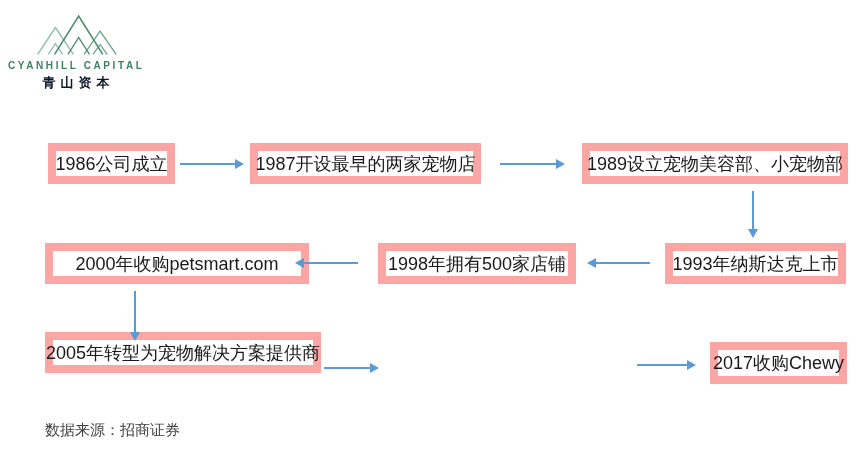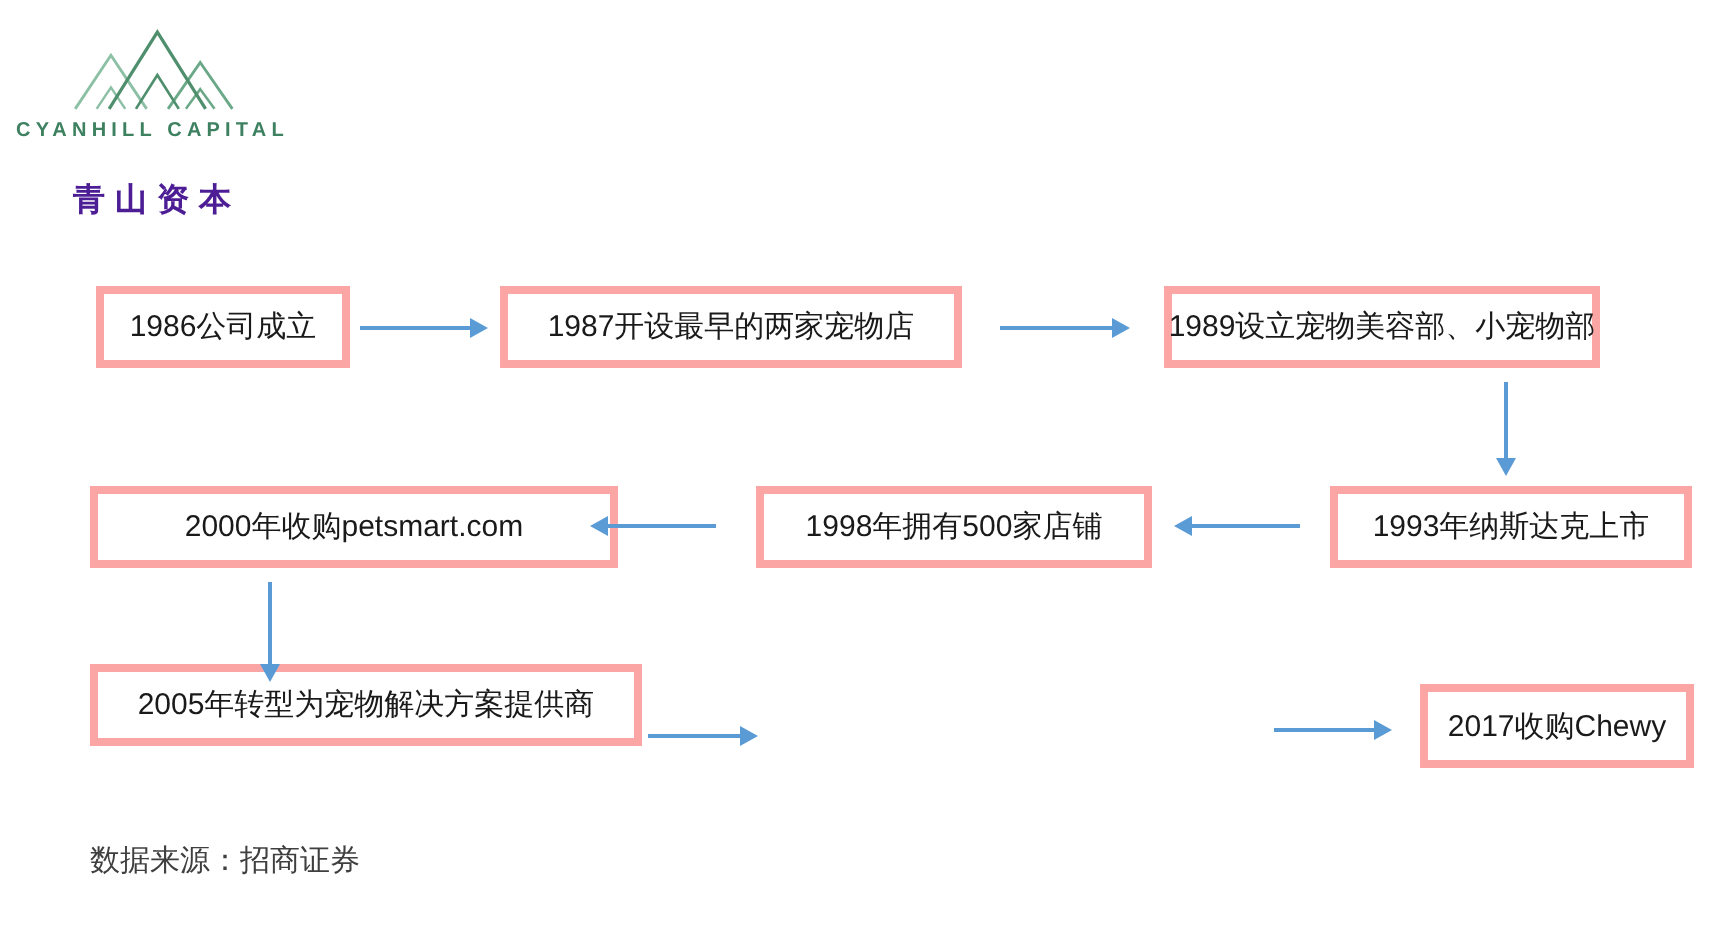--- a/index.html
+++ b/index.html
@@ -27,39 +27,39 @@
   .logo svg { display: block; margin: 0 auto; }
   .logo-en {
     margin-top: 2px;
     font-size: 10px;
     font-weight: bold;
     letter-spacing: 2.6px;
     color: #3e8161;
     white-space: nowrap;
   }
   .logo-cn {
-    margin-top: 19px;
-    font-size: 16px;
+    margin-top: 3px;
+    font-size: 13px;
     font-weight: bold;
     letter-spacing: 5px;
     text-indent: 5px;
-    color: #4c1d95;
+    color: #0f172a;
     white-space: nowrap;
   }
 
   
   .node {
     position: absolute;
     box-sizing: border-box;
-    border: 4px solid #fca5a5;
+    border: 8px solid #fca5a5;
     background: #ffffff;
     display: flex;
     align-items: center;
     justify-content: center;
-    font-size: 15px;
+    font-size: 18px;
     color: #1a1a1a;
     white-space: nowrap;
   }
 
   
   .arrow { position: absolute; }
   .arrow .shaft-h {
     position: absolute;
     top: 50%;
     margin-top: -1px;
@@ -123,21 +123,21 @@
 
       <polyline points="29,52 56,9 83,52" fill="none" stroke="#4f8f6d" stroke-width="1.8"></polyline>
       <polyline points="44,52 56,33 68,52" fill="none" stroke="#4f8f6d" stroke-width="1.5"></polyline>
     </svg>
     <div class="logo-en">CYANHILL CAPITAL</div>
     <div class="logo-cn">青山资本</div>
   </div>
 
   <div class="node" style="left:48px; top:143px; width:127px; height:41px;">1986公司成立</div>
   <div class="node" style="left:250px; top:143px; width:231px; height:41px;">1987开设最早的两家宠物店</div>
-  <div class="node" style="left:582px; top:143px; width:218px; height:41px;">1989设立宠物美容部、小宠物部</div>
+  <div class="node" style="left:582px; top:143px; width:266px; height:41px;">1989设立宠物美容部、小宠物部</div>
 
   <div class="node" style="left:665px; top:243px; width:181px; height:41px;">1993年纳斯达克上市</div>
   <div class="node" style="left:378px; top:243px; width:198px; height:41px;">1998年拥有500家店铺</div>
   <div class="node" style="left:45px; top:243px; width:264px; height:41px;">2000年收购petsmart.com</div>
 
   <div class="node" style="left:45px; top:332px; width:276px; height:41px;">2005年转型为宠物解决方案提供商</div>
   <div class="node" style="left:710px; top:342px; width:137px; height:42px;text-align:center;">2017收购Chewy</div>
 
   <div class="arrow right" style="left:180px; top:158px; width:64px; height:12px;">
     <span class="shaft-h"></span>

